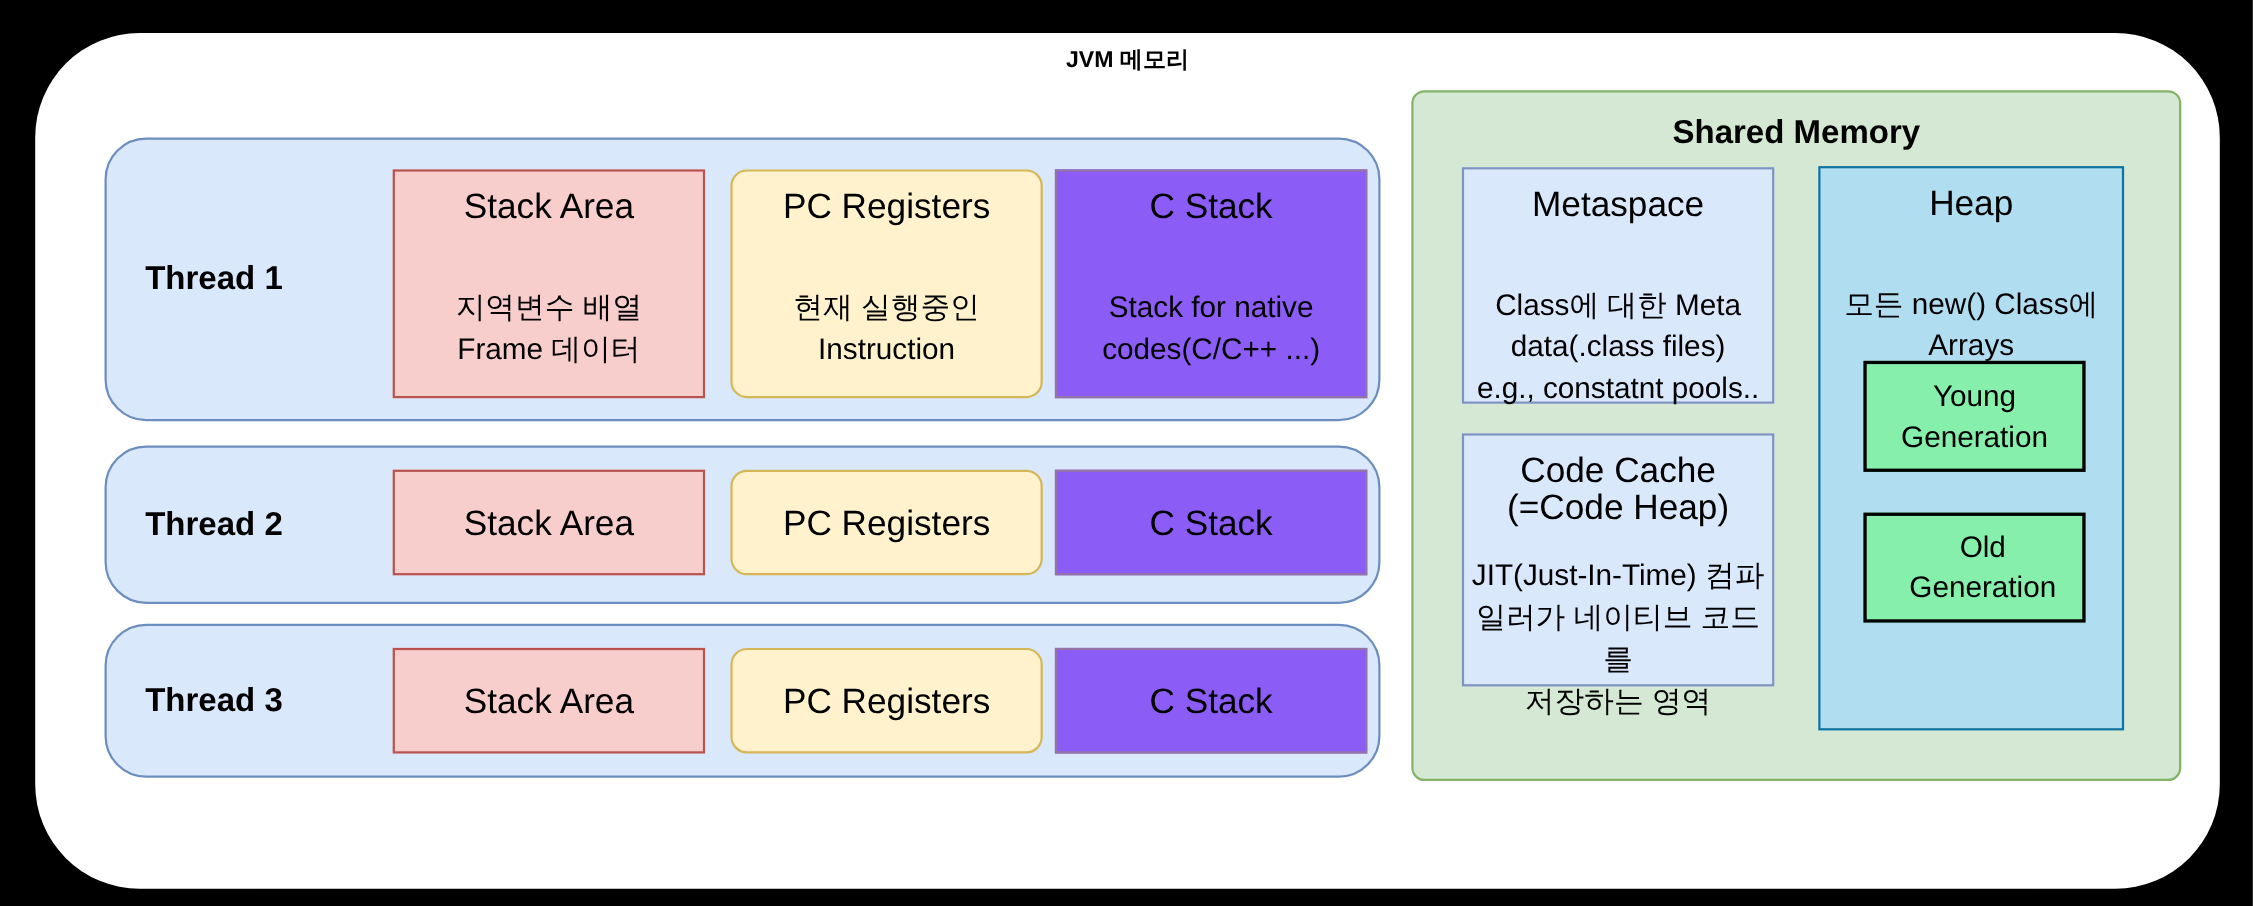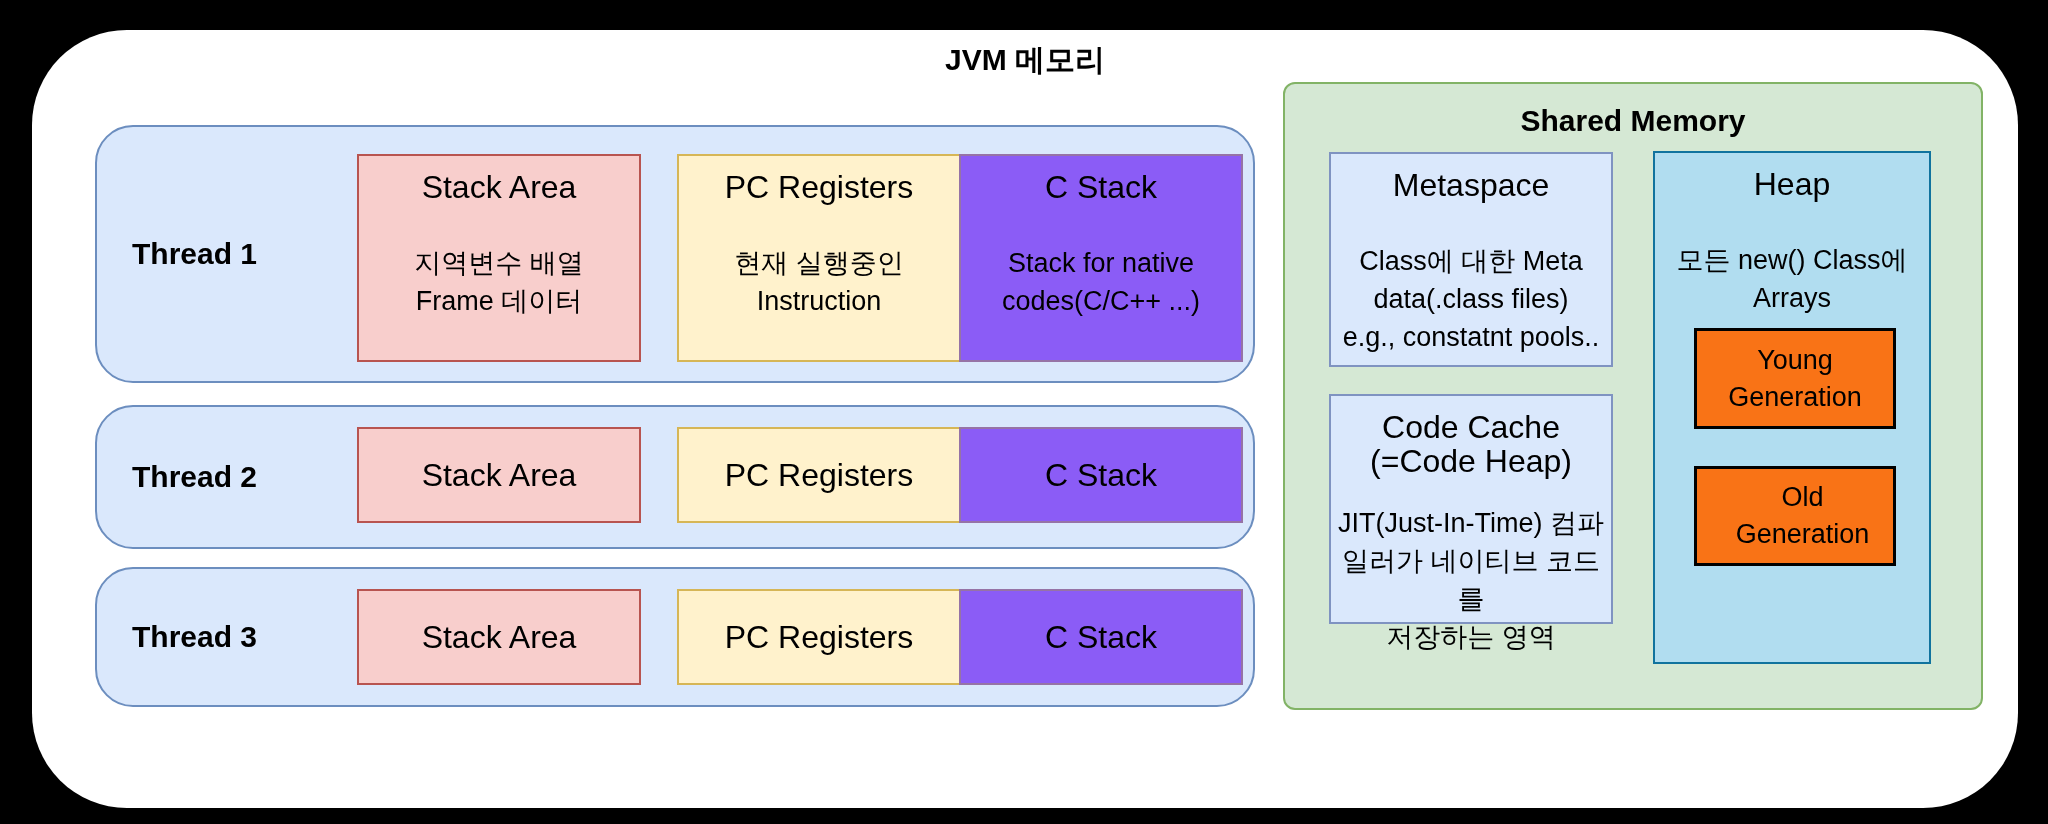--- a/index.html
+++ b/index.html
@@ -6,66 +6,66 @@
   body{
     width:2048px;height:824px;background:#000;position:relative;overflow:hidden;
     font-family:"Liberation Sans","DejaVu Sans",sans-serif;color:#000;
   }
   .canvas{
     position:absolute;left:32px;top:30px;width:1986px;height:778px;
     background:#ffffff;border-radius:95px;
   }
   .diagram-title{
     position:absolute;left:0;top:10px;width:100%;text-align:center;
-    font-size:30px;font-weight:bold;
+    font-size:21px;font-weight:bold;
   }
   
   .thread-row{
     position:absolute;left:63px;width:1160px;
     background:#dae8fc;border:2.5px solid #6c8ebf;border-radius:38px;
     box-sizing:border-box;
   }
   .row-t1{top:95px;height:258px;}
   .row-t2{top:375px;height:144px;}
   .row-t3{top:537px;height:140px;}
   .thread-label{
     position:absolute;left:35px;top:0;height:100%;display:flex;align-items:center;
     font-size:30px;font-weight:bold;
   }
   .mbox{
     position:absolute;box-sizing:border-box;text-align:center;
   }
   .mbox .box-title{font-size:32px;font-weight:normal;line-height:34px;padding-top:14px;}
-  .mbox .box-body{margin-top:40px;font-size:27px;line-height:38px;}
+  .mbox .box-body{margin-top:56px;font-size:27px;line-height:38px;}
   .mbox.centered{display:flex;align-items:center;justify-content:center;}
   .mbox.centered .box-title{padding-top:0;}
   .box-stack{background:#f8cecc;border:2.5px solid #b85450;}
   .box-pc{background:#fff2cc;border:2.5px solid #d6b656;}
   .box-cstack{background:#8b5cf6;border:2.5px solid #9673a6;}
   .t1-box{top:27px;height:208px;width:284px;}
   .small-box{top:20px;height:96px;width:284px;}
   .pos-stack{left:260px;}
-  .pos-pc{left:580px;}
+  .pos-pc{left:567px;border-radius:15px;}
   .pos-cstack{left:862px;}
   
   .shared-memory{
     position:absolute;left:1251px;top:52px;width:700px;height:628px;
     background:#d5e8d4;border:2.5px solid #82b366;border-radius:12px;
     box-sizing:border-box;
   }
   .shared-title{
     position:absolute;top:20px;left:0;width:100%;text-align:center;
     font-size:30px;font-weight:bold;
   }
   .box-meta{left:44px;top:68px;width:284px;height:215px;background:#dae8fc;border:2.5px solid #7f93c1;}
   .box-codecache{left:44px;top:310px;width:284px;height:230px;background:#dae8fc;border:2.5px solid #7f93c1;}
   .box-codecache .box-body{margin-top:26px;}
   .box-heap{left:368px;top:67px;width:278px;height:513px;background:#b1ddf0;border:2.5px solid #10739e;}
   .gen-box{
-    position:absolute;left:39px;width:202px;background:#f97316;border:3px solid #000;
+    position:absolute;left:39px;width:202px;background:#86efac;border:3px solid #000;
     box-sizing:border-box;display:flex;align-items:center;justify-content:center;
     font-size:27px;line-height:37px;text-align:center;
   }
   .gen-young{top:175px;height:101px;}
   .gen-old{top:313px;height:100px;padding-left:15px;}
 </style>
 </head>
 <body>
 
 <div class="canvas">

